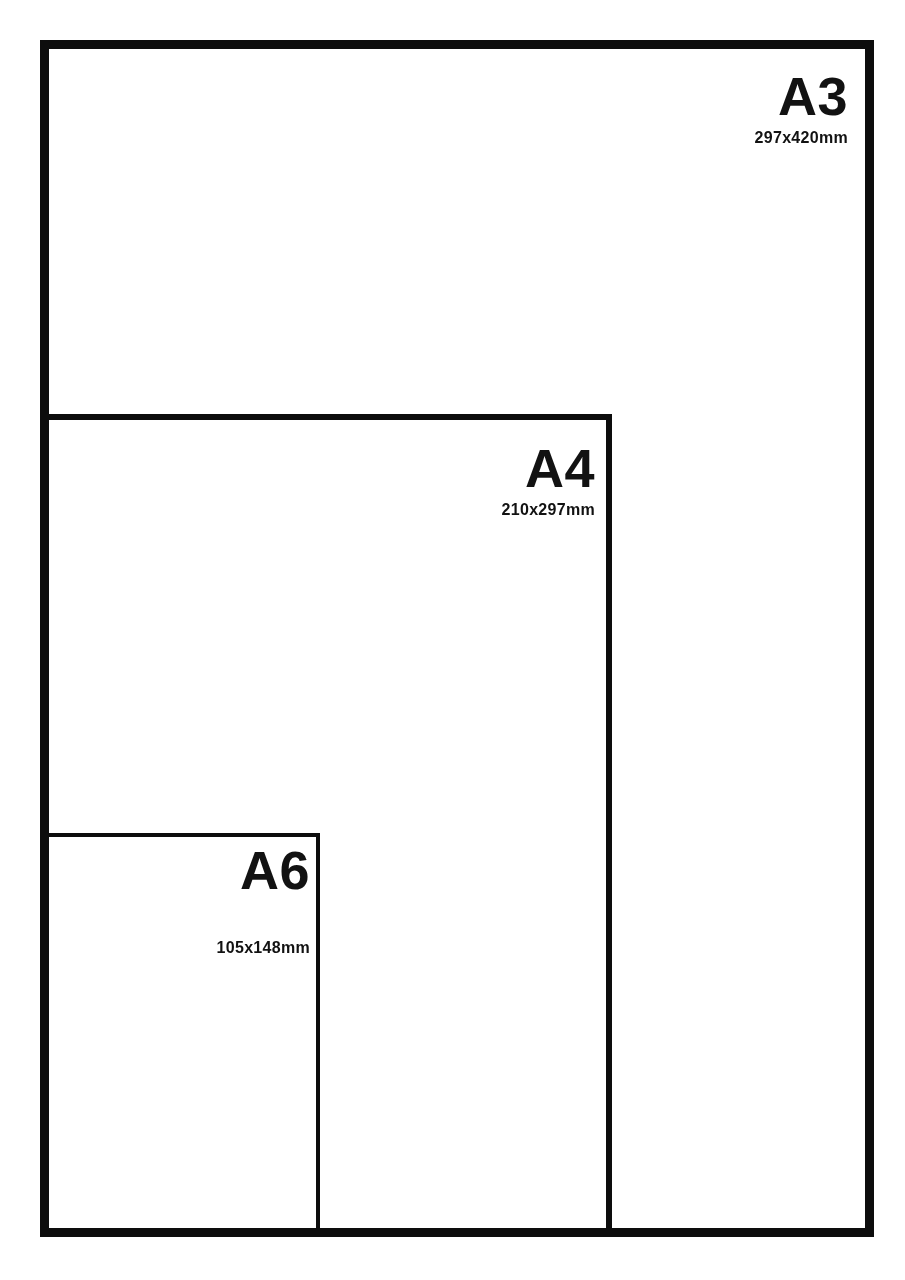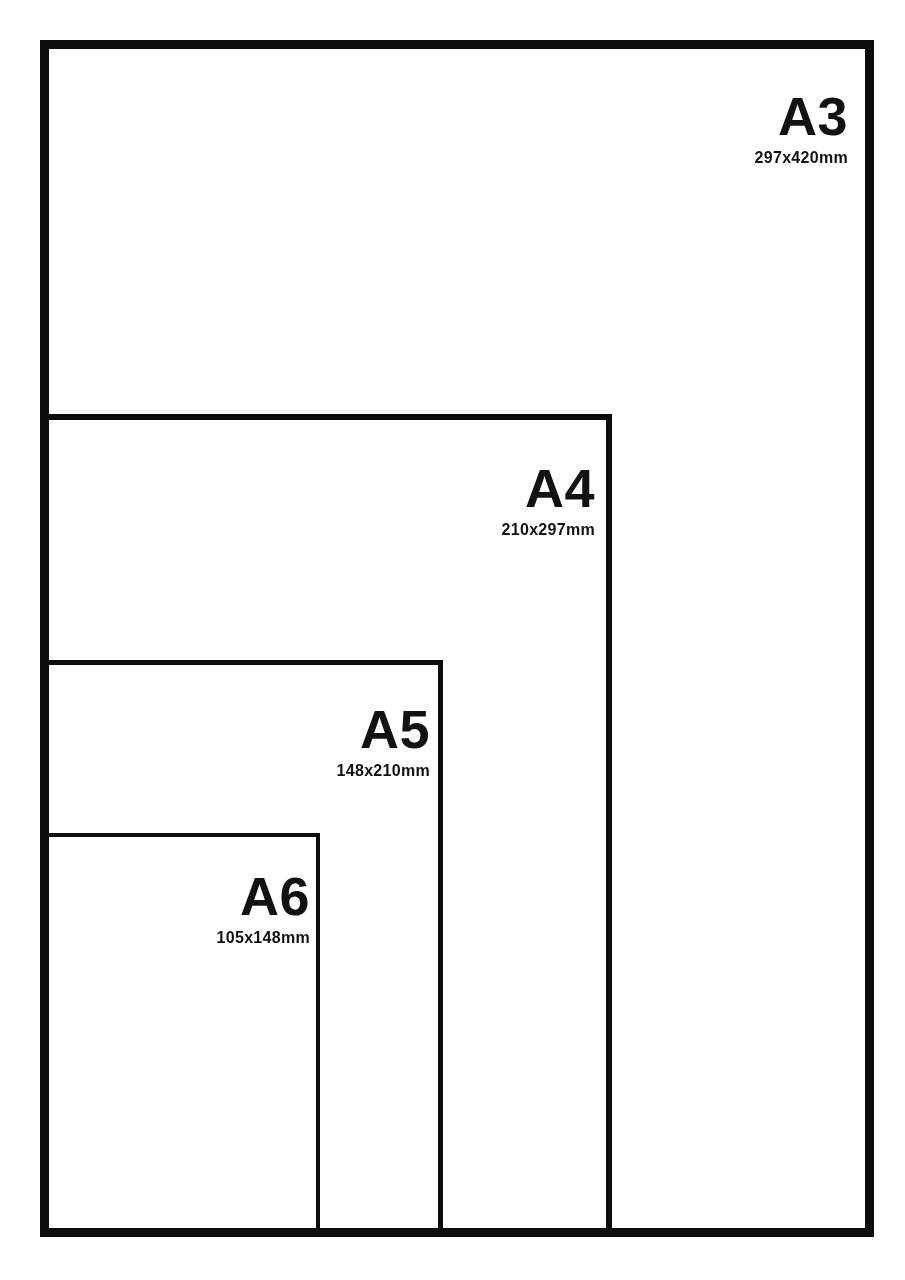--- a/index.html
+++ b/index.html
@@ -49,60 +49,53 @@
     align-items: flex-end;
     text-align: right;
     color: #121212;
   }
   .size-name {
     font-size: 54px;
     font-weight: bold;
     line-height: 1;
     letter-spacing: 0.5px;
     white-space: nowrap;
-    margin-top: 20px;
   }
   .size-dims {
     font-size: 16px;
     font-weight: bold;
     line-height: 1;
     margin-top: 7px;
     letter-spacing: 0.3px;
     white-space: nowrap;
   }
   .label-a3 { top: 20px; right: 17px; }
   .label-a4 { top: 21px; right: 11px; text-align: right; }
   .label-a5 { top: 17px; right: 8px;  }
-  .label-a6 { top: 12px; right: 6px;  }
+  .label-a6 { top: 6px; right: 6px; gap: 36px;  }
 </style>
 </head>
 <body>
 
 <div class="canvas">
 
   <div class="rect rect-a3">
     <div class="size-label label-a3">
       <span class="size-name">A3</span>
       <span class="size-dims">297x420mm</span>
     </div>
   </div>
 
   <div class="rect rect-a4">
     <div class="size-label label-a4">
       <span class="size-name">A4</span>
       <span class="size-dims">210x297mm</span>
     </div>
   </div>
 
-  <div class="rect rect-a5">
-    <div class="size-label label-a5">
-      <span class="size-name">A5</span>
-      <span class="size-dims">148x210mm</span>
-    </div>
-  </div>
 
   <div class="rect rect-a6">
     <div class="size-label label-a6">
       <span class="size-name">A6</span>
       <span class="size-dims">105x148mm</span>
     </div>
   </div>
 
 </div>
 

